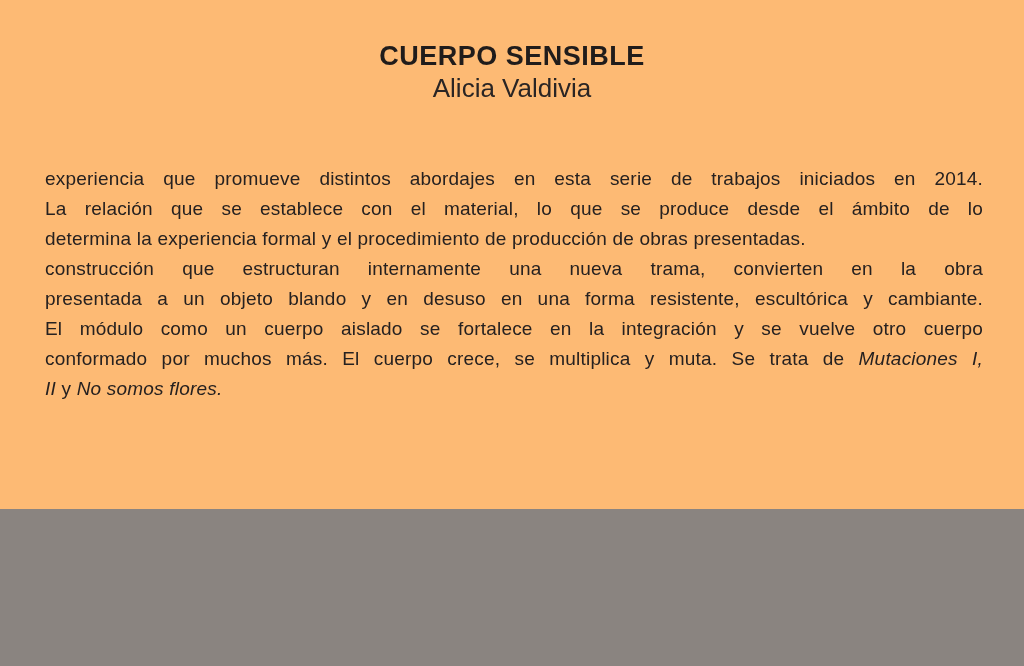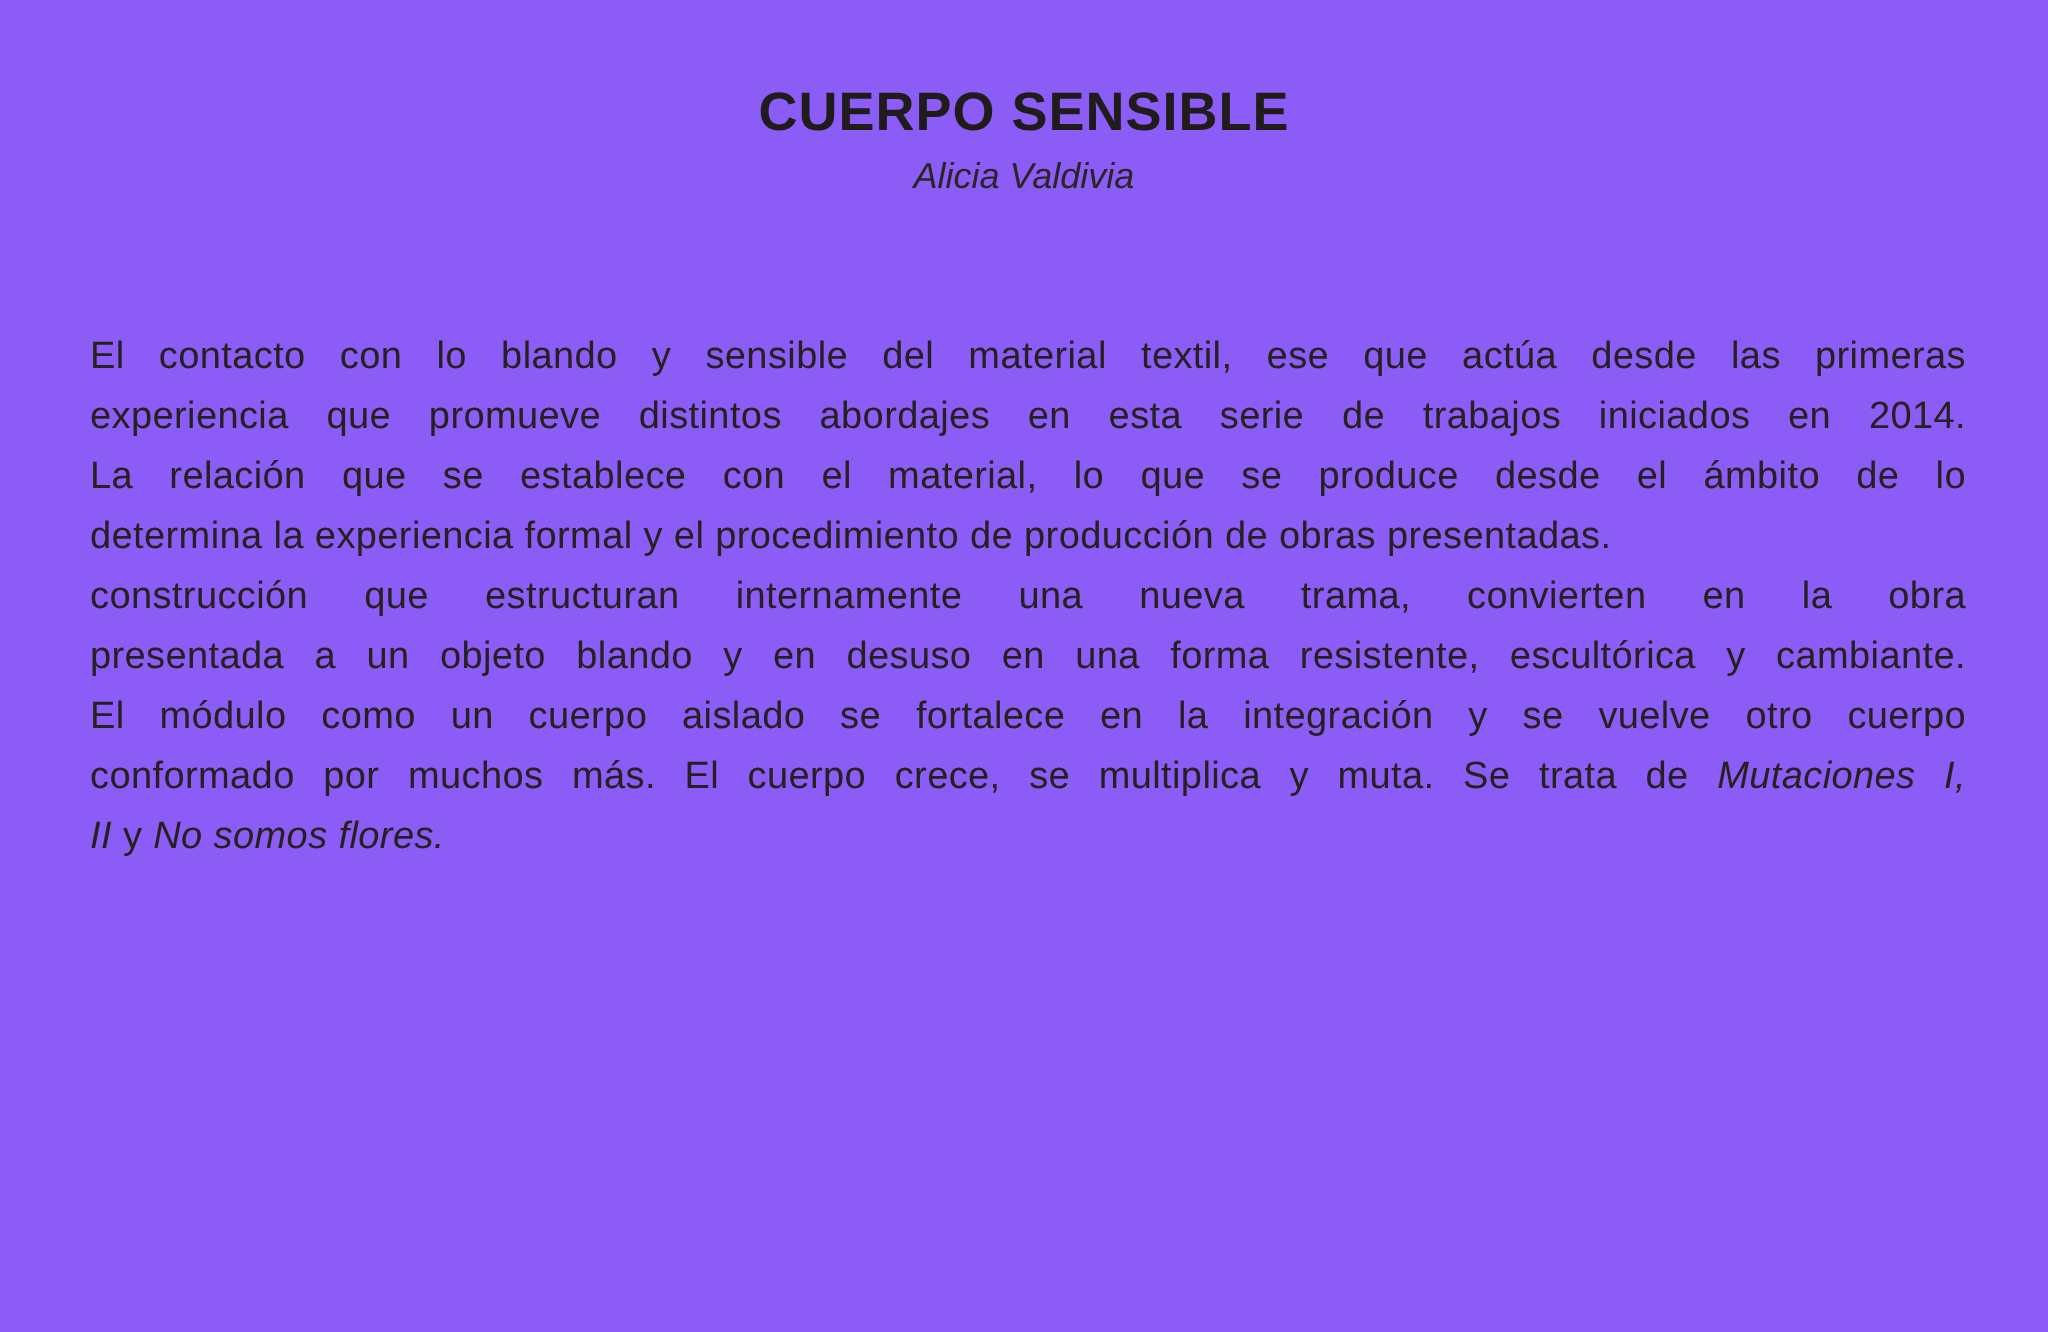--- a/index.html
+++ b/index.html
@@ -3,45 +3,44 @@
 <meta charset="utf-8">
 <style>
   html, body {
     margin: 0;
     padding: 0;
     background: #8a8480;
   }
   .page {
     position: relative;
     width: 1024px;
-    height: 666px;
+    height: 509px;
     margin: 0 auto;
-    background: #8b5cf6;
+    background: #fdba74;
     color: #262120;
     font-family: "Liberation Sans", "DejaVu Sans", sans-serif;
     overflow: hidden;
   }
   .header {
     padding-top: 40px;
     text-align: center;
   }
   .title {
     font-size: 27px;
     font-weight: 700;
     letter-spacing: 0.5px;
     color: #201c1b;
     line-height: 32px;
   }
   .author {
-    font-size: 18px;
+    font-size: 26px;
     font-weight: 400;
     color: #2a2524;
     line-height: 28px;
     margin-top: 2px;
-    font-style: italic;
   }
   .body-text {
     position: absolute;
     left: 45px;
     right: 41px;
     top: 164px;
     font-size: 19px;
     letter-spacing: 0.2px;
     color: #262120;
   }
@@ -65,21 +64,20 @@
 <body>
 
 <div class="page">
   <div class="header">
     <div class="title">CUERPO SENSIBLE</div>
     <div class="author">Alicia Valdivia</div>
   </div>
 
   <div class="body-text">
       <div class="paragraph">
-        <div class="text-line"><span>El contacto con lo blando y sensible del material textil, ese que actúa desde las primeras</span></div>
         <div class="text-line"><span>experiencia que promueve distintos abordajes en esta serie de trabajos iniciados en 2014.</span></div>
         <div class="text-line"><span>La relación que se establece con el material, lo que se produce desde el ámbito de lo</span></div>
         <div class="text-line last"><span>determina la experiencia formal y el procedimiento de producción de obras presentadas.</span></div>
       </div>
       <div class="paragraph">
         <div class="text-line"><span>construcción que estructuran internamente una nueva trama, convierten en la obra</span></div>
         <div class="text-line"><span>presentada a un objeto blando y en desuso en una forma resistente, escultórica y cambiante.</span></div>
         <div class="text-line"><span>El módulo como un cuerpo aislado se fortalece en la integración y se vuelve otro cuerpo</span></div>
         <div class="text-line"><span>conformado por muchos más. El cuerpo crece, se multiplica y muta. Se trata de </span><em>Mutaciones I,</em></div>
         <div class="text-line last"><em>II</em><span> y </span><em>No somos flores.</em></div>

